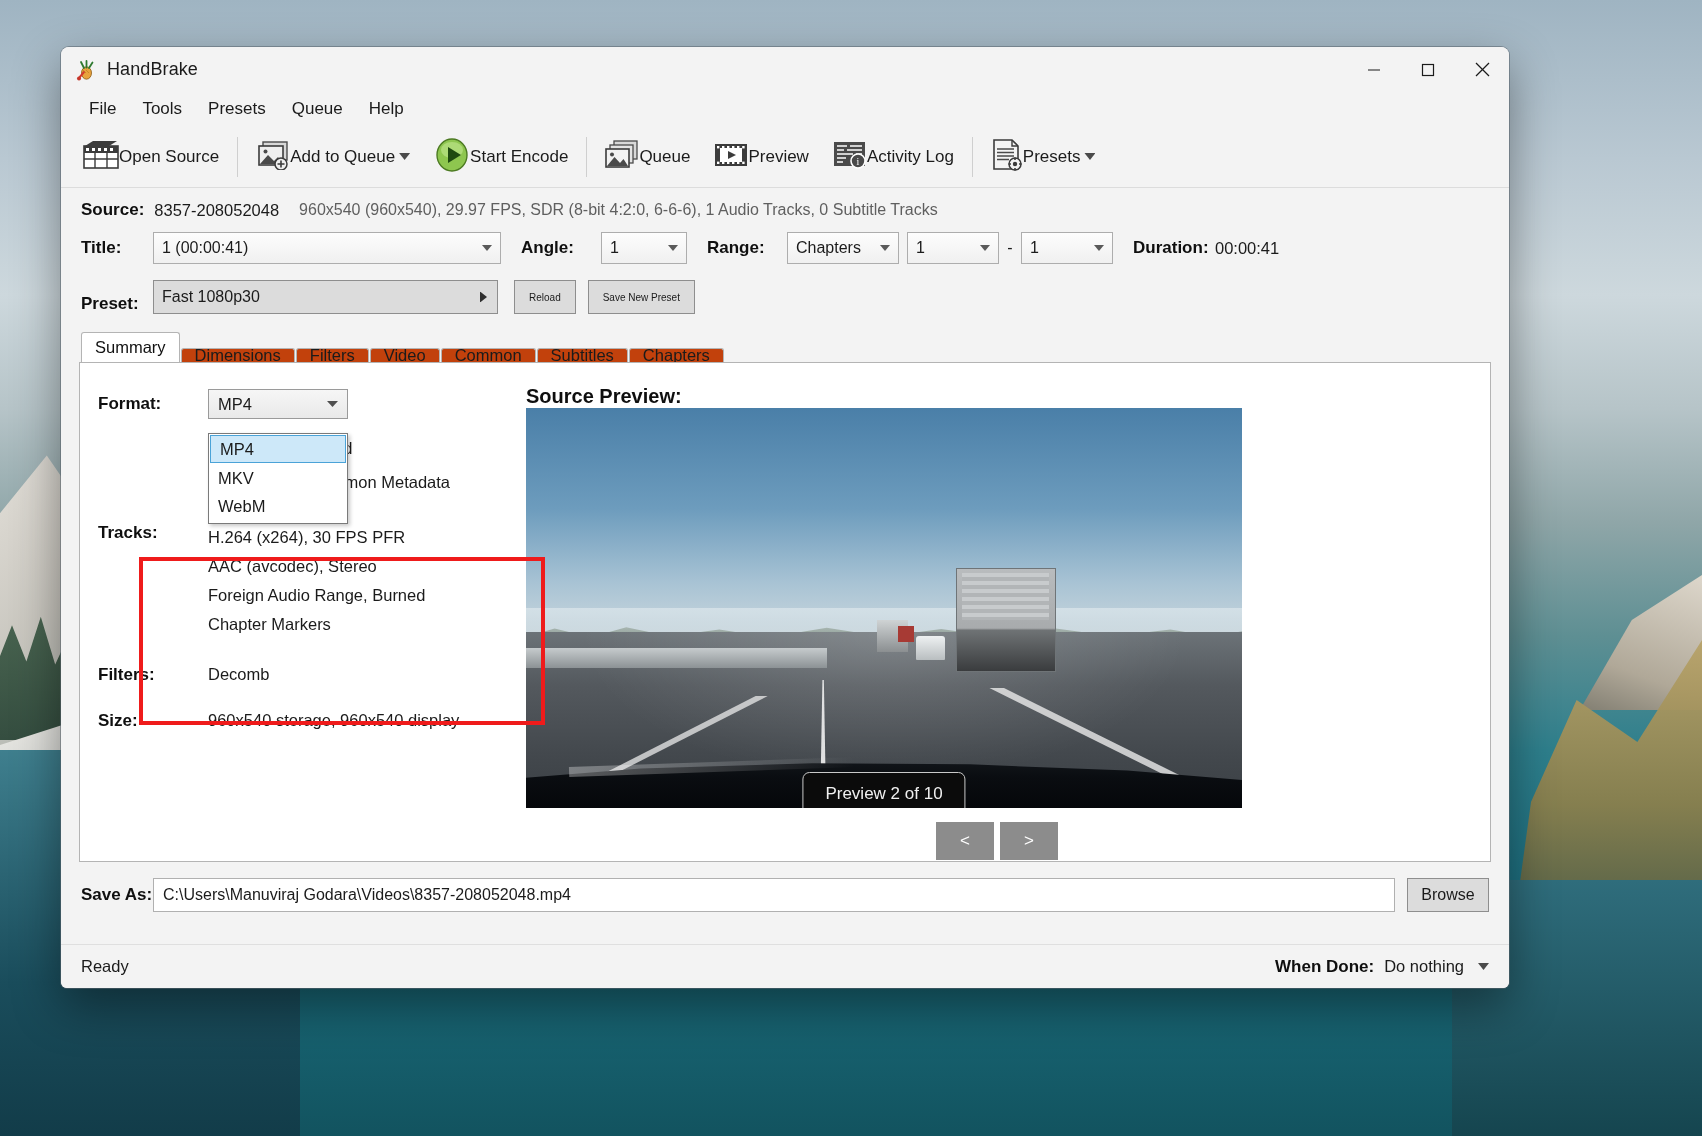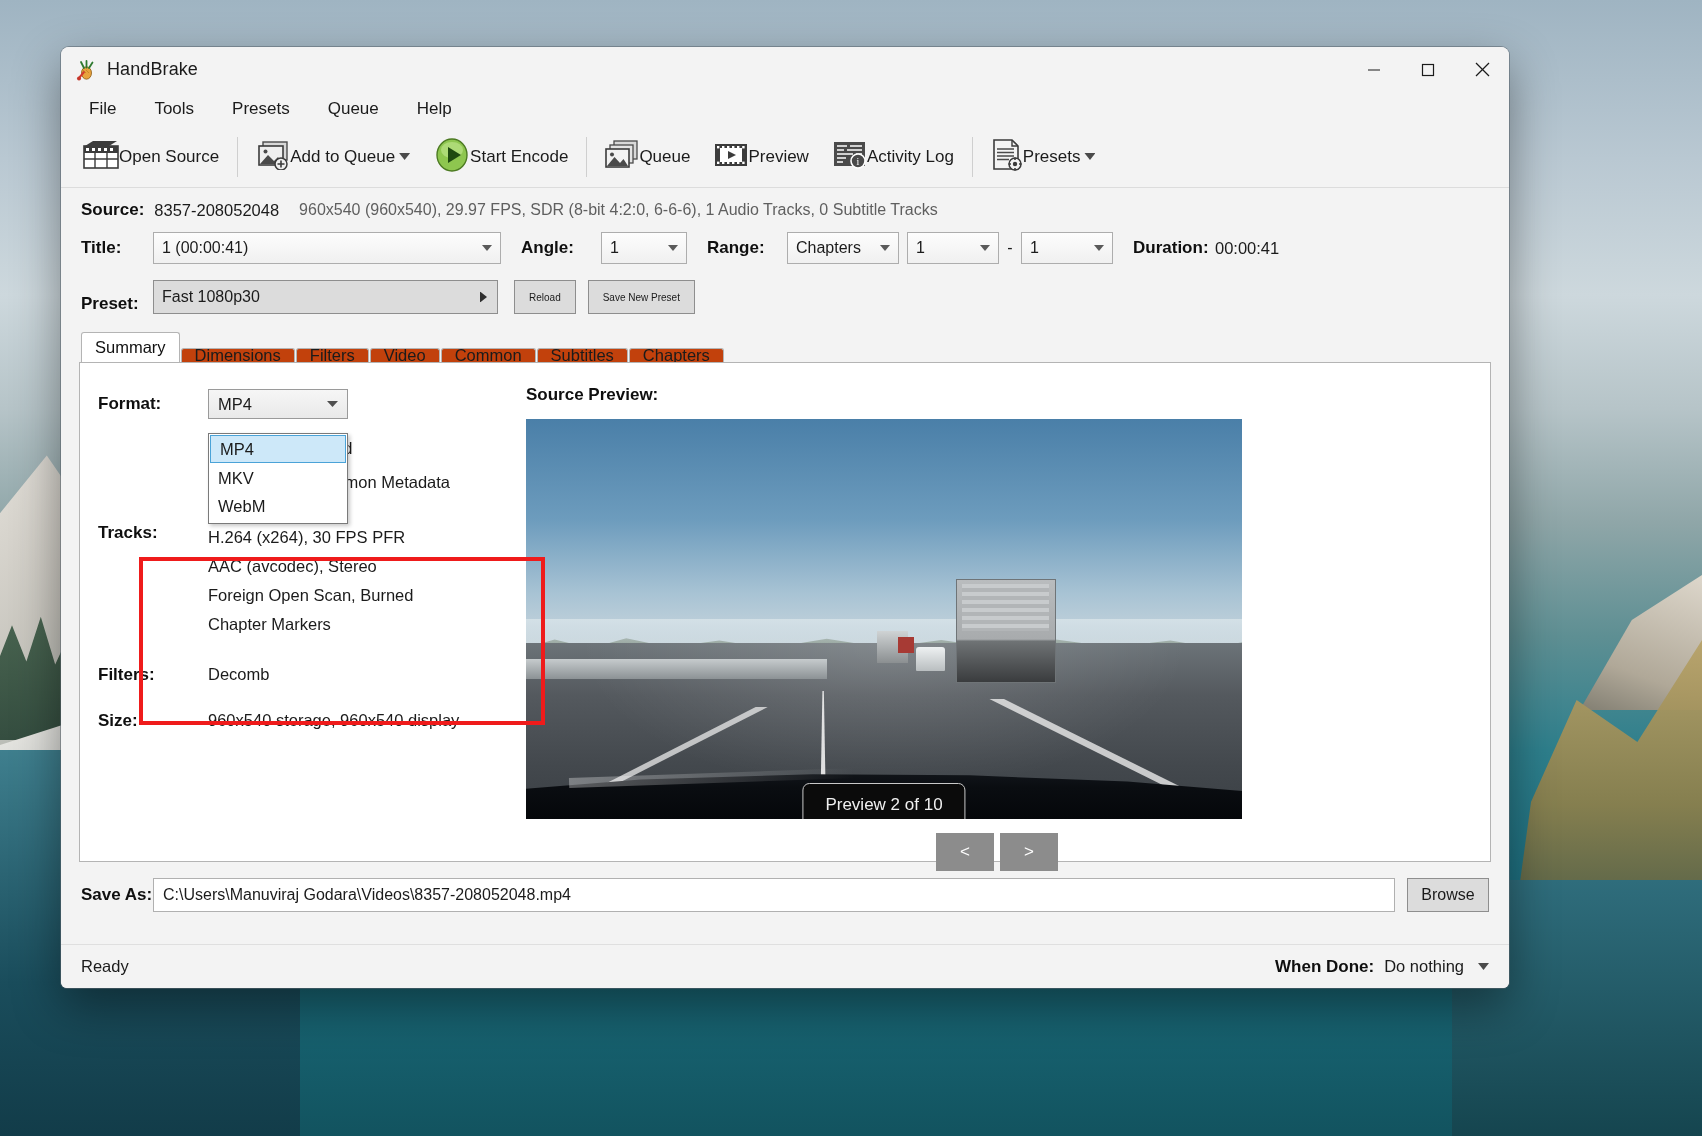--- a/index.html
+++ b/index.html
@@ -84,21 +84,21 @@
   .win-btns { margin-left:auto; display:flex; height:45px; }
   .win-btn {
     width:54px; height:45px; display:flex; align-items:center; justify-content:center;
     color:#1b1b1b;
   }
   .win-btn svg { display:block; }
 
   
   .menubar {
     height:34px; flex:0 0 34px; display:flex; align-items:center;
-    padding-left:16px; background:#f3f3f3; gap:14px;
+    padding-left:16px; background:#f3f3f3; gap:2px;
   }
   .menu-item {
     font-size:17px; color:#1b1b1b; padding:4px 12px; border-radius:3px;
   }
 
   
   .toolbar {
     height:62px; flex:0 0 62px; display:flex; align-items:center;
     background:#f3f3f3; padding:0 10px;
     border-bottom:1px solid #dcdcdc;
@@ -218,21 +218,21 @@
   }
   .cb-text { font-size:16.5px; color:#1b1b1b; }
 
   .kv { display:flex; margin-top:0; }
   .kv .k { width:110px; font-size:17px; font-weight:bold; color:#0f0f0f; }
   .kv .v { font-size:16.5px; color:#1b1b1b; }
   .vlines > div { font-size:16.5px; color:#1b1b1b; line-height:29px; }
 
   
   .prevcol { flex:1 1 auto; padding:22px 22px 0 16px; }
-  .prev-title { font-size:17px; font-weight:bold; color:#0f0f0f; margin-bottom:14px; }
+  .prev-title { font-size:20px; font-weight:bold; color:#0f0f0f; }
   .prev-frame {
     width:716px; height:400px; position:relative; overflow:hidden;
     background:#0c1118;
   }
   
   .sky { position:absolute;left:0;top:0;width:100%;height:56%;
     background:linear-gradient(to bottom,#4a7fa8 0%,#6d9cbd 45%,#a8c3d4 78%,#c9d6dd 100%); }
   .horizon-haze{position:absolute;left:0;top:50%;width:100%;height:10%;
     background:linear-gradient(to bottom,rgba(214,226,232,.9),rgba(190,204,208,.2));}
   .treeline{position:absolute;left:0;top:53%;width:100%;height:7%;
@@ -606,21 +606,21 @@
           <div class="dd-item sel">MP4</div>
           <div class="dd-item">MKV</div>
           <div class="dd-item">WebM</div>
         </div>
 
         <div class="kv" style="margin-top:28px;">
           <div class="k">Tracks:</div>
           <div class="vlines">
             <div>H.264 (x264), 30 FPS PFR</div>
             <div>AAC (avcodec), Stereo</div>
-            <div>Foreign Open Scan, Burned</div>
+            <div>Foreign Audio Range, Burned</div>
             <div>Chapter Markers</div>
           </div>
         </div>
 
         <div class="kv" style="margin-top:26px;">
           <div class="k">Filters:</div>
           <div class="v">Decomb</div>
         </div>
 
         <div class="kv" style="margin-top:26px;">

